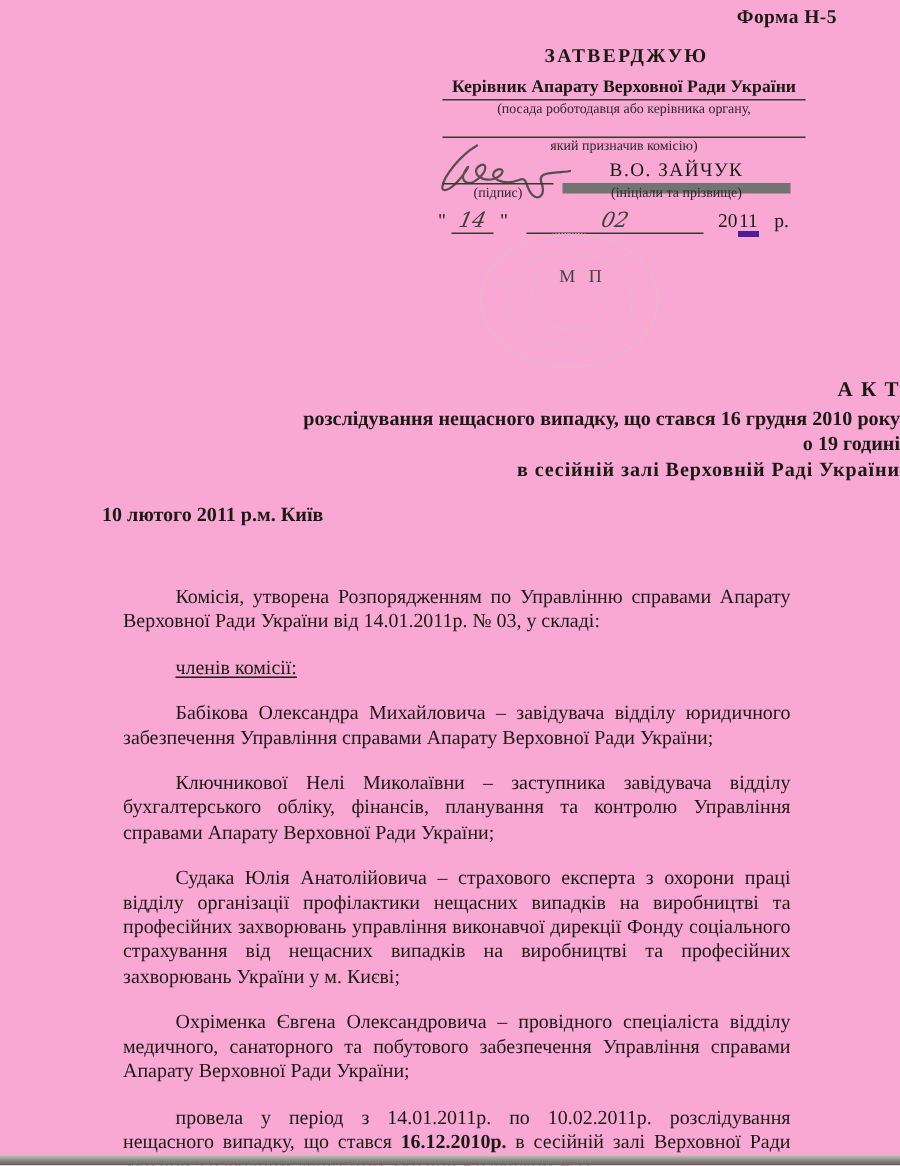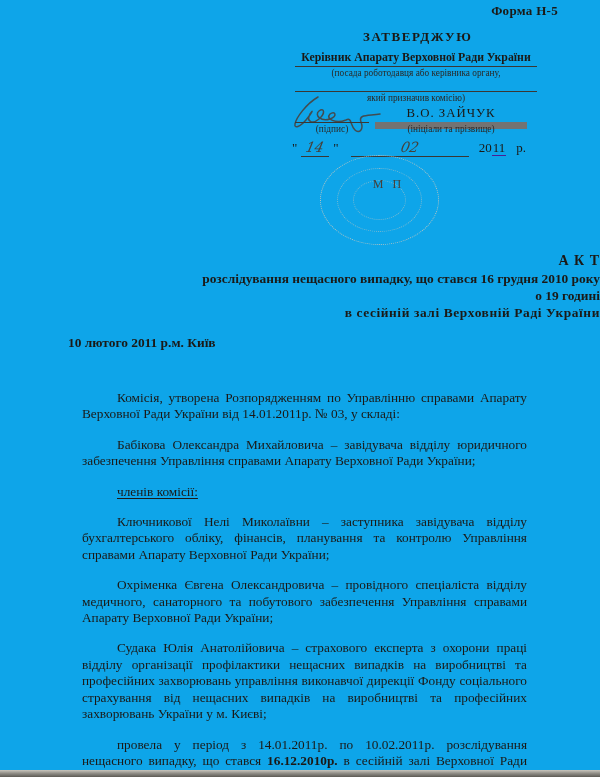--- a/index.html
+++ b/index.html
@@ -1,18 +1,18 @@
 <!DOCTYPE html>
 <html lang="uk"><head>
 <meta charset="utf-8">
 <style>
   html,body{margin:0;padding:0;background:#ffffff;}
   .page{
     position:relative;width:600px;height:777px;overflow:hidden;
-    background:#0ea5e9;color:#1b1916;
+    background:#f9a8d4;color:#1b1916;
     font-family:"Liberation Serif","DejaVu Serif",serif;
   }
   
   .form-label{position:absolute;top:3px;right:42px;font-size:13px;font-weight:bold;letter-spacing:.3px;}
   .approve-word{position:absolute;top:29px;left:363px;font-size:13px;font-weight:bold;letter-spacing:1.6px;}
   .approver-title{
     position:absolute;top:50px;left:295px;width:242px;text-align:center;
     font-size:11.8px;border-bottom:1px solid #3a3733;padding-bottom:1px;font-weight:bold;
   }
   .cap{position:absolute;font-size:9.3px;color:#2b2825;text-align:center;}
@@ -28,21 +28,21 @@
   .cap-name{top:124px;left:375px;width:152px;}
   .signature-svg{position:absolute;top:94px;left:288px;width:110px;height:42px;}
   
   .date-row{position:absolute;top:139px;left:292px;font-size:13px;white-space:nowrap;}
   .hand{
     font-family:"DejaVu Serif",serif;font-style:italic;color:#45403a;
     display:inline-block;transform:skewX(-12deg);font-size:14px;
   }
   .day-box{display:inline-block;width:28px;text-align:center;border-bottom:1px solid #3a3733;margin:0 4px;}
   .month-box{display:inline-block;width:118px;text-align:center;border-bottom:1px solid #3a3733;margin:0 10px 0 12px;}
-  .year .u{border-bottom:1px solid #4c1d95;padding:0 1px;}
+  .year .u{border-bottom:4px solid #4c1d95;padding:0 1px;}
   .year-unit{margin-left:10px;}
   
   .stamp-ring{position:absolute;border:1px dotted #cfc9bc;border-radius:50%;}
   .ring-outer{left:320px;top:155px;width:117px;height:88px;opacity:.85;}
   .ring-mid{left:337px;top:168px;width:83px;height:62px;opacity:.6;}
   .ring-inner{left:353px;top:180px;width:51px;height:38px;opacity:.5;}
   .stamp-label{
     position:absolute;top:177px;left:330px;width:117px;text-align:center;
     font-size:12px;letter-spacing:3px;color:#45413b;
   }
@@ -106,22 +106,22 @@
     <div class="title-line title-line3">в сесійній залі Верховній Раді України</div>
   </div>
 
   <div class="dateline">
     <span>10 лютого 2011 р.</span>
     <span>м. Київ</span>
   </div>
 
   <div class="body-text">
     <p class="para">Комісія, утворена Розпорядженням по Управлінню справами Апарату Верховної Ради України від 14.01.2011р. № 03, у складі:</p>
+    <p class="para"><span class="para-underline">членів комісії:</span></p>
     <p class="para">Бабікова Олександра Михайловича – завідувача відділу юридичного забезпечення Управління справами Апарату Верховної Ради України;</p>
-    <p class="para"><span class="para-underline">членів комісії:</span></p>
     <p class="para">Ключникової Нелі Миколаївни – заступника завідувача відділу бухгалтерського обліку, фінансів, планування та контролю Управління справами Апарату Верховної Ради України;</p>
+    <p class="para">Судака Юлія Анатолійовича – страхового експерта з охорони праці відділу організації профілактики нещасних випадків на виробництві та професійних захворювань управління виконавчої дирекції Фонду соціального страхування від нещасних випадків на виробництві та професійних захворювань України у м. Києві;</p>
     <p class="para">Охріменка Євгена Олександровича – провідного спеціаліста відділу медичного, санаторного та побутового забезпечення Управління справами Апарату Верховної Ради України;</p>
-    <p class="para">Судака Юлія Анатолійовича – страхового експерта з охорони праці відділу організації профілактики нещасних випадків на виробництві та професійних захворювань управління виконавчої дирекції Фонду соціального страхування від нещасних випадків на виробництві та професійних захворювань України у м. Києві;</p>
     <p class="para"><span>провела у період з 14.01.2011р. по 10.02.2011р. розслідування нещасного випадку, що стався </span><b>16.12.2010р.</b><span> в сесійній залі Верховної Ради України з народним депутатом України Кравчуком В.П.</span></p>
   </div>
 
   <div class="scan-edge"></div>
 </div>
 
 </body></html>

